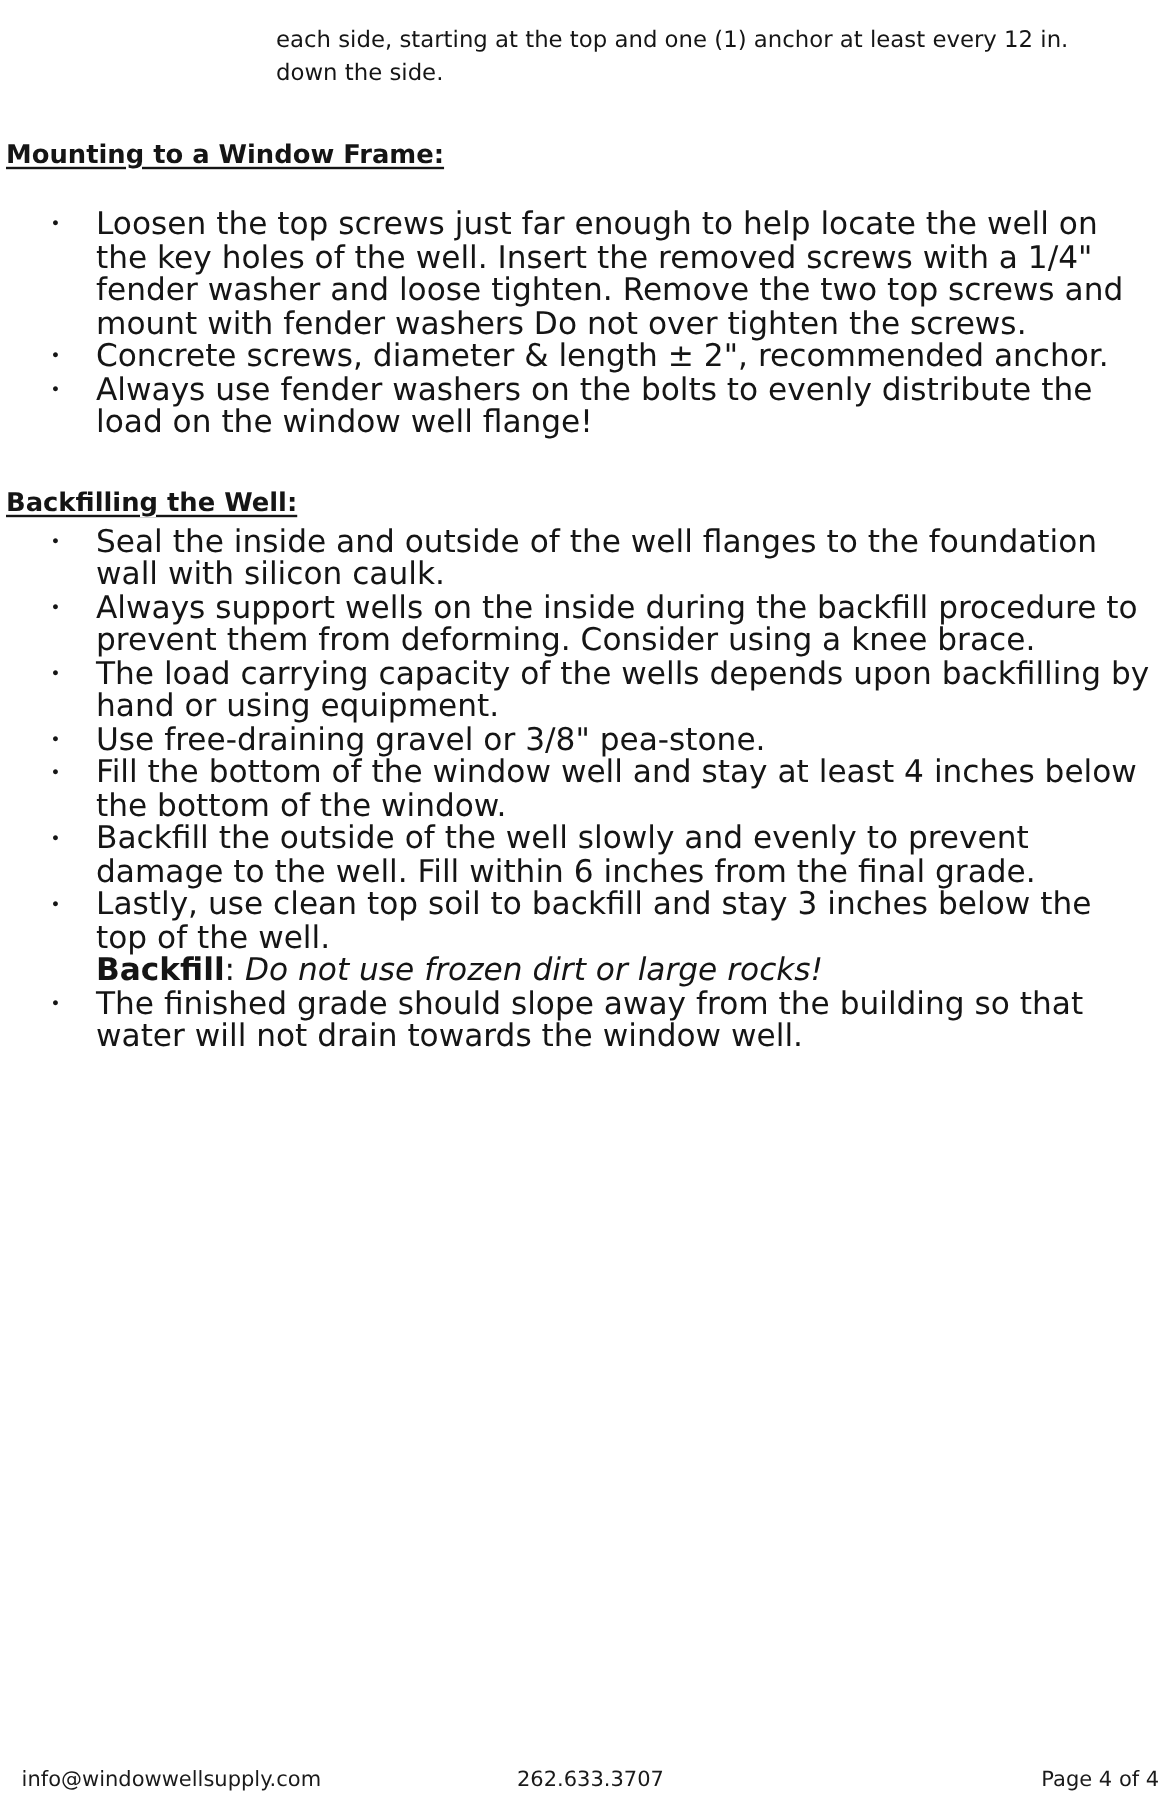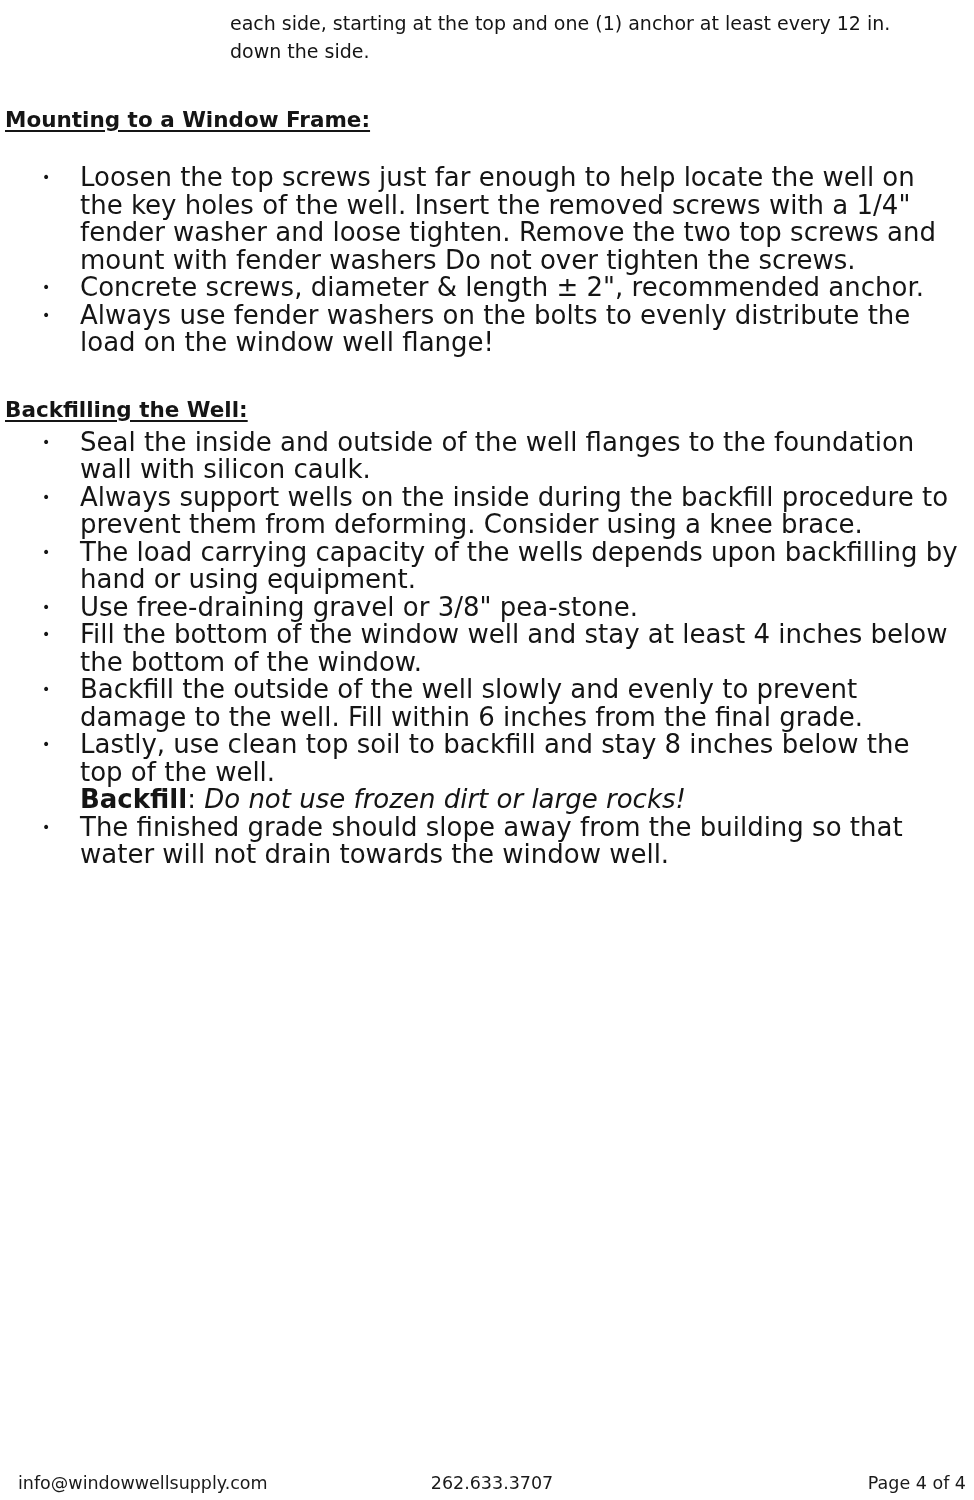--- a/index.html
+++ b/index.html
@@ -13,21 +13,21 @@
     font-family: "DejaVu Sans", "Liberation Sans", sans-serif;
     color: #151515;
   }
   .page {
     width: 974px;
     height: 1500px;
     position: relative;
   }
   .continuation {
     margin: 0 0 0 230px;
-    padding-top: 10px;
+    padding-top: 20px;
     width: 700px;
     font-size: 19px;
     line-height: 27.5px;
   }
   .doc-section .heading {
     font-size: 21.5px;
     font-weight: bold;
     text-decoration: underline;
     text-decoration-thickness: 2px;
     text-underline-offset: 3px;
@@ -95,21 +95,21 @@
       </section>
       <section class="doc-section">
         <h2 class="heading">Backfilling the Well:</h2>
         <ul class="bullets">
           <li><span class="seg-normal">Seal the inside and outside of the well flanges to the foundation wall with silicon caulk.</span></li>
           <li><span class="seg-normal">Always support wells on the inside during the backfill procedure to prevent them from deforming. Consider using a knee brace.</span></li>
           <li><span class="seg-normal">The load carrying capacity of the wells depends upon backfilling by hand or using equipment.</span></li>
           <li><span class="seg-normal">Use free-draining gravel or 3/8" pea-stone.</span></li>
           <li><span class="seg-normal">Fill the bottom of the window well and stay at least 4 inches below the bottom of the window.</span></li>
           <li><span class="seg-normal">Backfill the outside of the well slowly and evenly to prevent damage to the well.  Fill within 6 inches from the final grade.</span></li>
-          <li><span class="seg-normal">Lastly, use clean top soil to backfill and stay 8 inches below the top of the well.</span><br><span class="seg-bold">Backfill</span><span class="seg-normal">: </span><span class="seg-italic">Do not use frozen dirt or large rocks!</span></li>
+          <li><span class="seg-normal">Lastly, use clean top soil to backfill and stay 3 inches below the top of the well.</span><br><span class="seg-bold">Backfill</span><span class="seg-normal">: </span><span class="seg-italic">Do not use frozen dirt or large rocks!</span></li>
           <li><span class="seg-normal">The finished grade should slope away from the building so that water will not drain towards the window well.</span></li>
         </ul>
       </section>
     </div>
 
   <div class="footer">
     <span class="f-left">info@windowwellsupply.com</span>
     <span class="f-center">262.633.3707</span>
     <span class="f-right">Page 4 of 4</span>
   </div>

